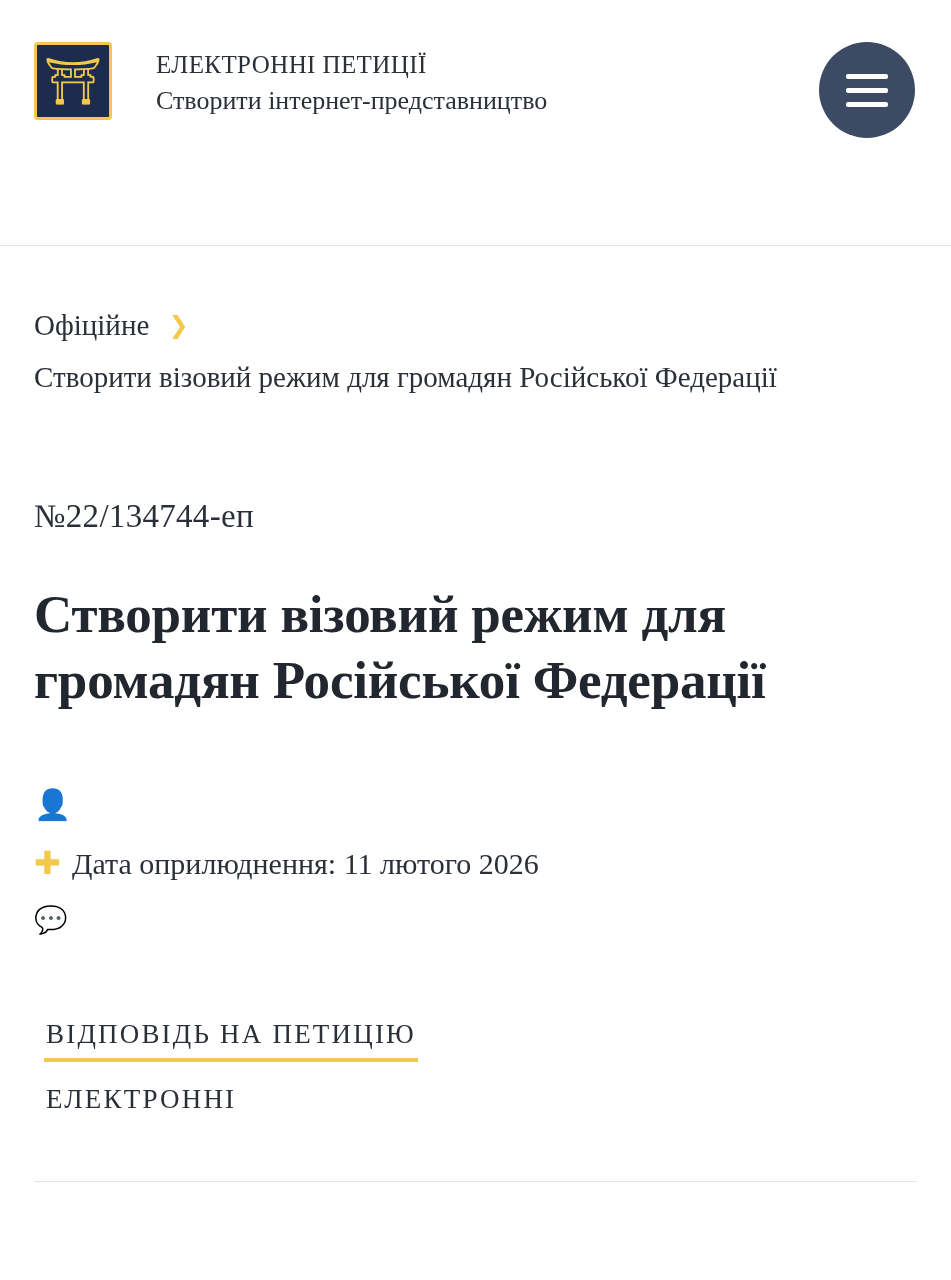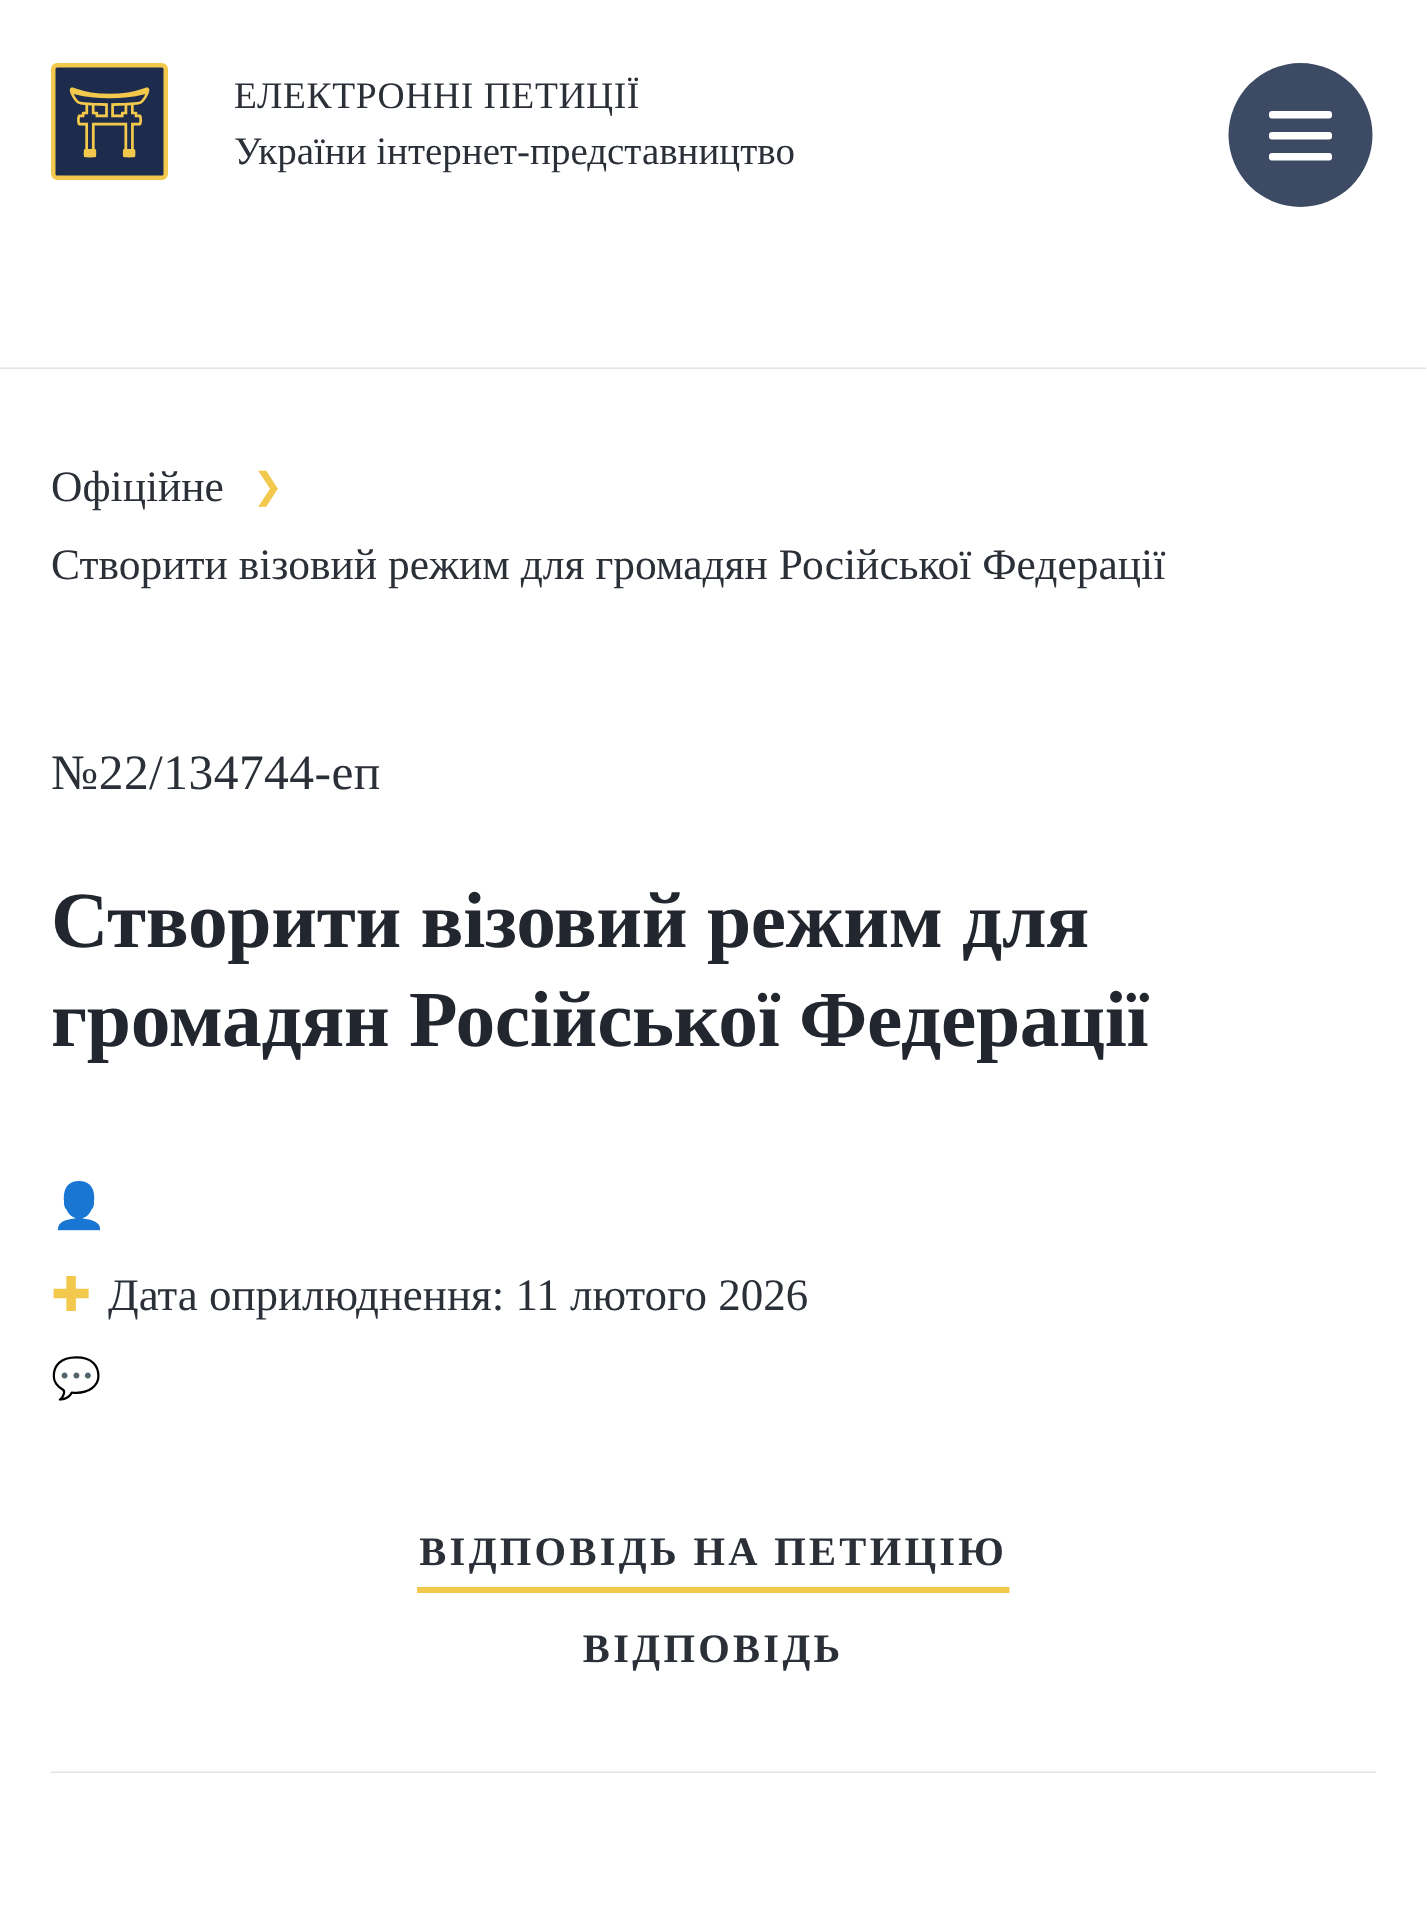--- a/index.html
+++ b/index.html
@@ -160,25 +160,23 @@
   .ic-comment { color: #2fa84f; font-size: 27px; }
 
   
   .tabs {
     margin-top: 72px;
     text-align: center;
     padding: 0 10px;
   }
   .tab-row {
     display: flex;
-    justify-content: center;
     align-items: flex-end;
     gap: 30px;
     flex-wrap: wrap;
-    font-weight: bold;
   }
   .tab {
     display: inline-block;
     font-size: 27px;
     letter-spacing: 2.2px;
     color: #2b3038;
     padding: 2px 2px 8px 2px;
     text-decoration: none;
     cursor: pointer;
     white-space: nowrap;
@@ -200,21 +198,21 @@
 <body>
 
 <header class="site-header">
 
   <div class="emblem">
     <span class="trident">⛩</span>
   </div>
 
   <div class="header-titles">
     <div class="header-title-main">ЕЛЕКТРОННІ ПЕТИЦІЇ</div>
-    <div class="header-title-sub">України інтернет-представництво</div>
+    <div class="header-title-sub">Створити інтернет-представництво</div>
   </div>
 
   <button class="burger-button">
     <span></span>
     <span></span>
     <span></span>
   </button>
 </header>
 
 <main class="content">
@@ -240,18 +238,18 @@
     <li class="meta-item">
       <span class="meta-icon ic-comment">💬</span>
     </li>
   </ul>
 
   <div class="tabs">
     <div class="tab-row">
       <a class="tab active" href="#">ВІДПОВІДЬ НА ПЕТИЦІЮ</a>
     </div>
     <div class="tab-row second">
-      <a class="tab" href="#">ВІДПОВІДЬ</a>
+      <a class="tab" href="#">ЕЛЕКТРОННІ</a>
     </div>
   </div>
 </main>
 
 <div class="bottom-rule"></div>
 
 </body></html>

